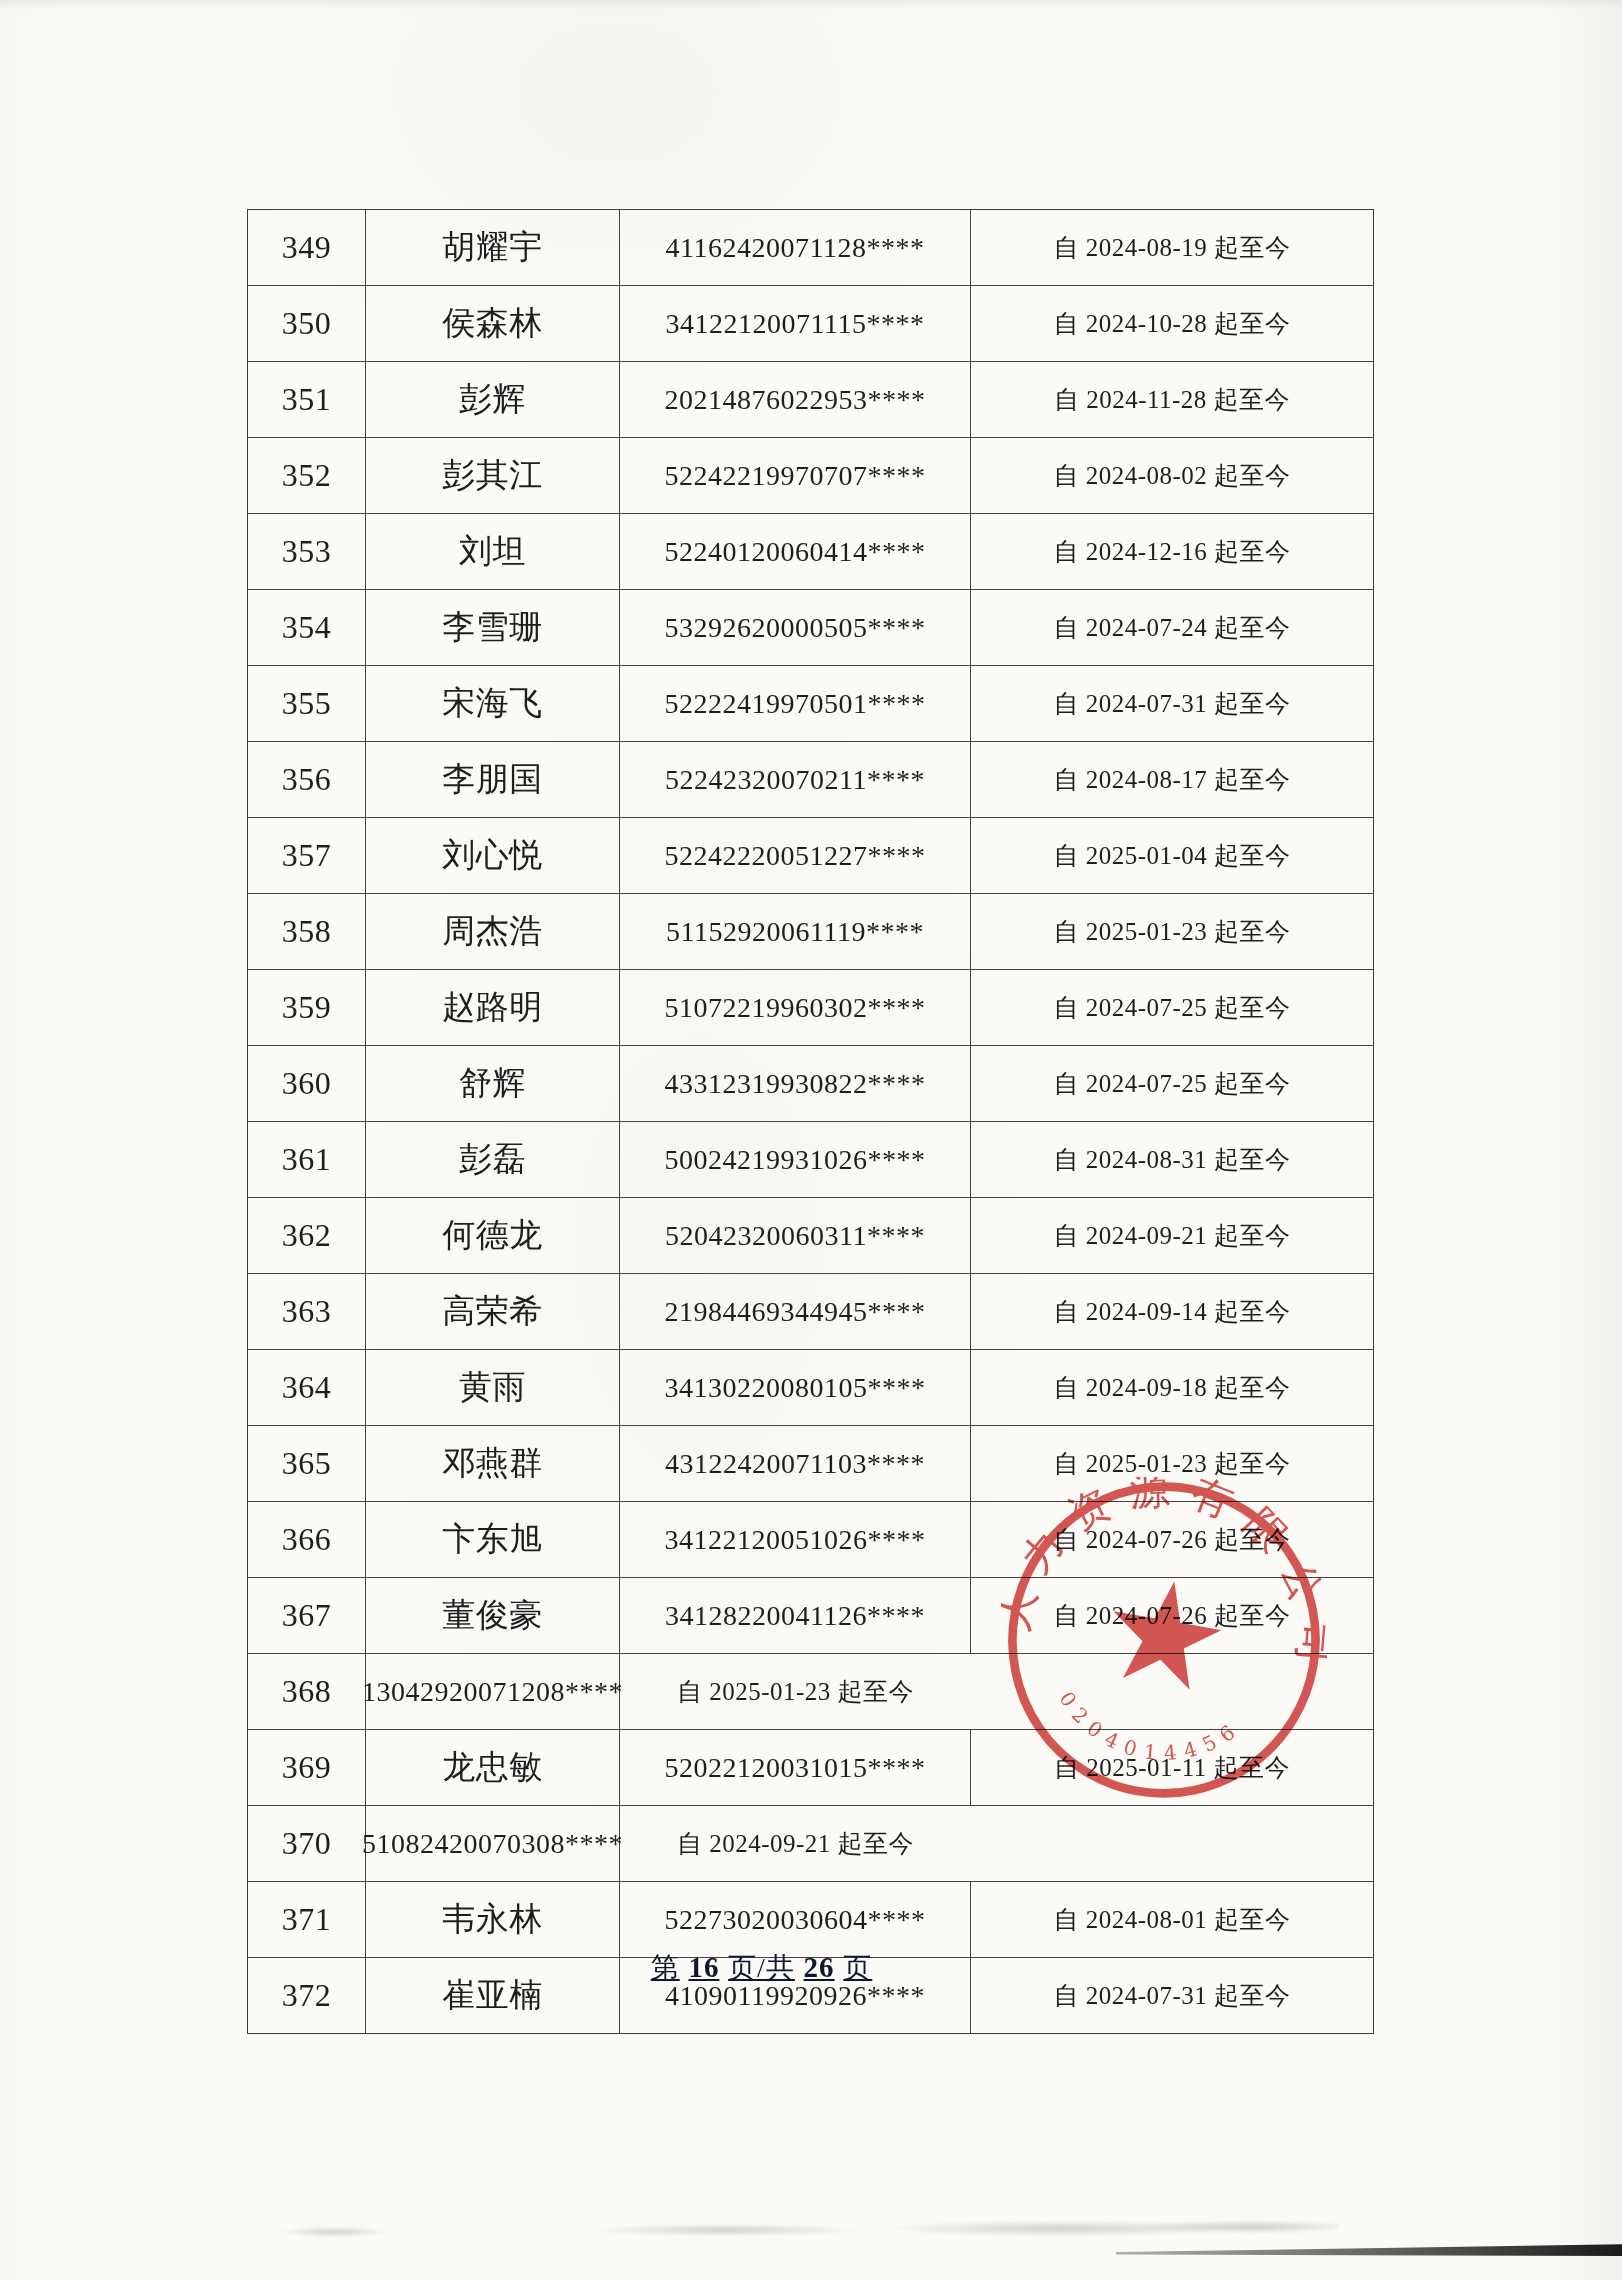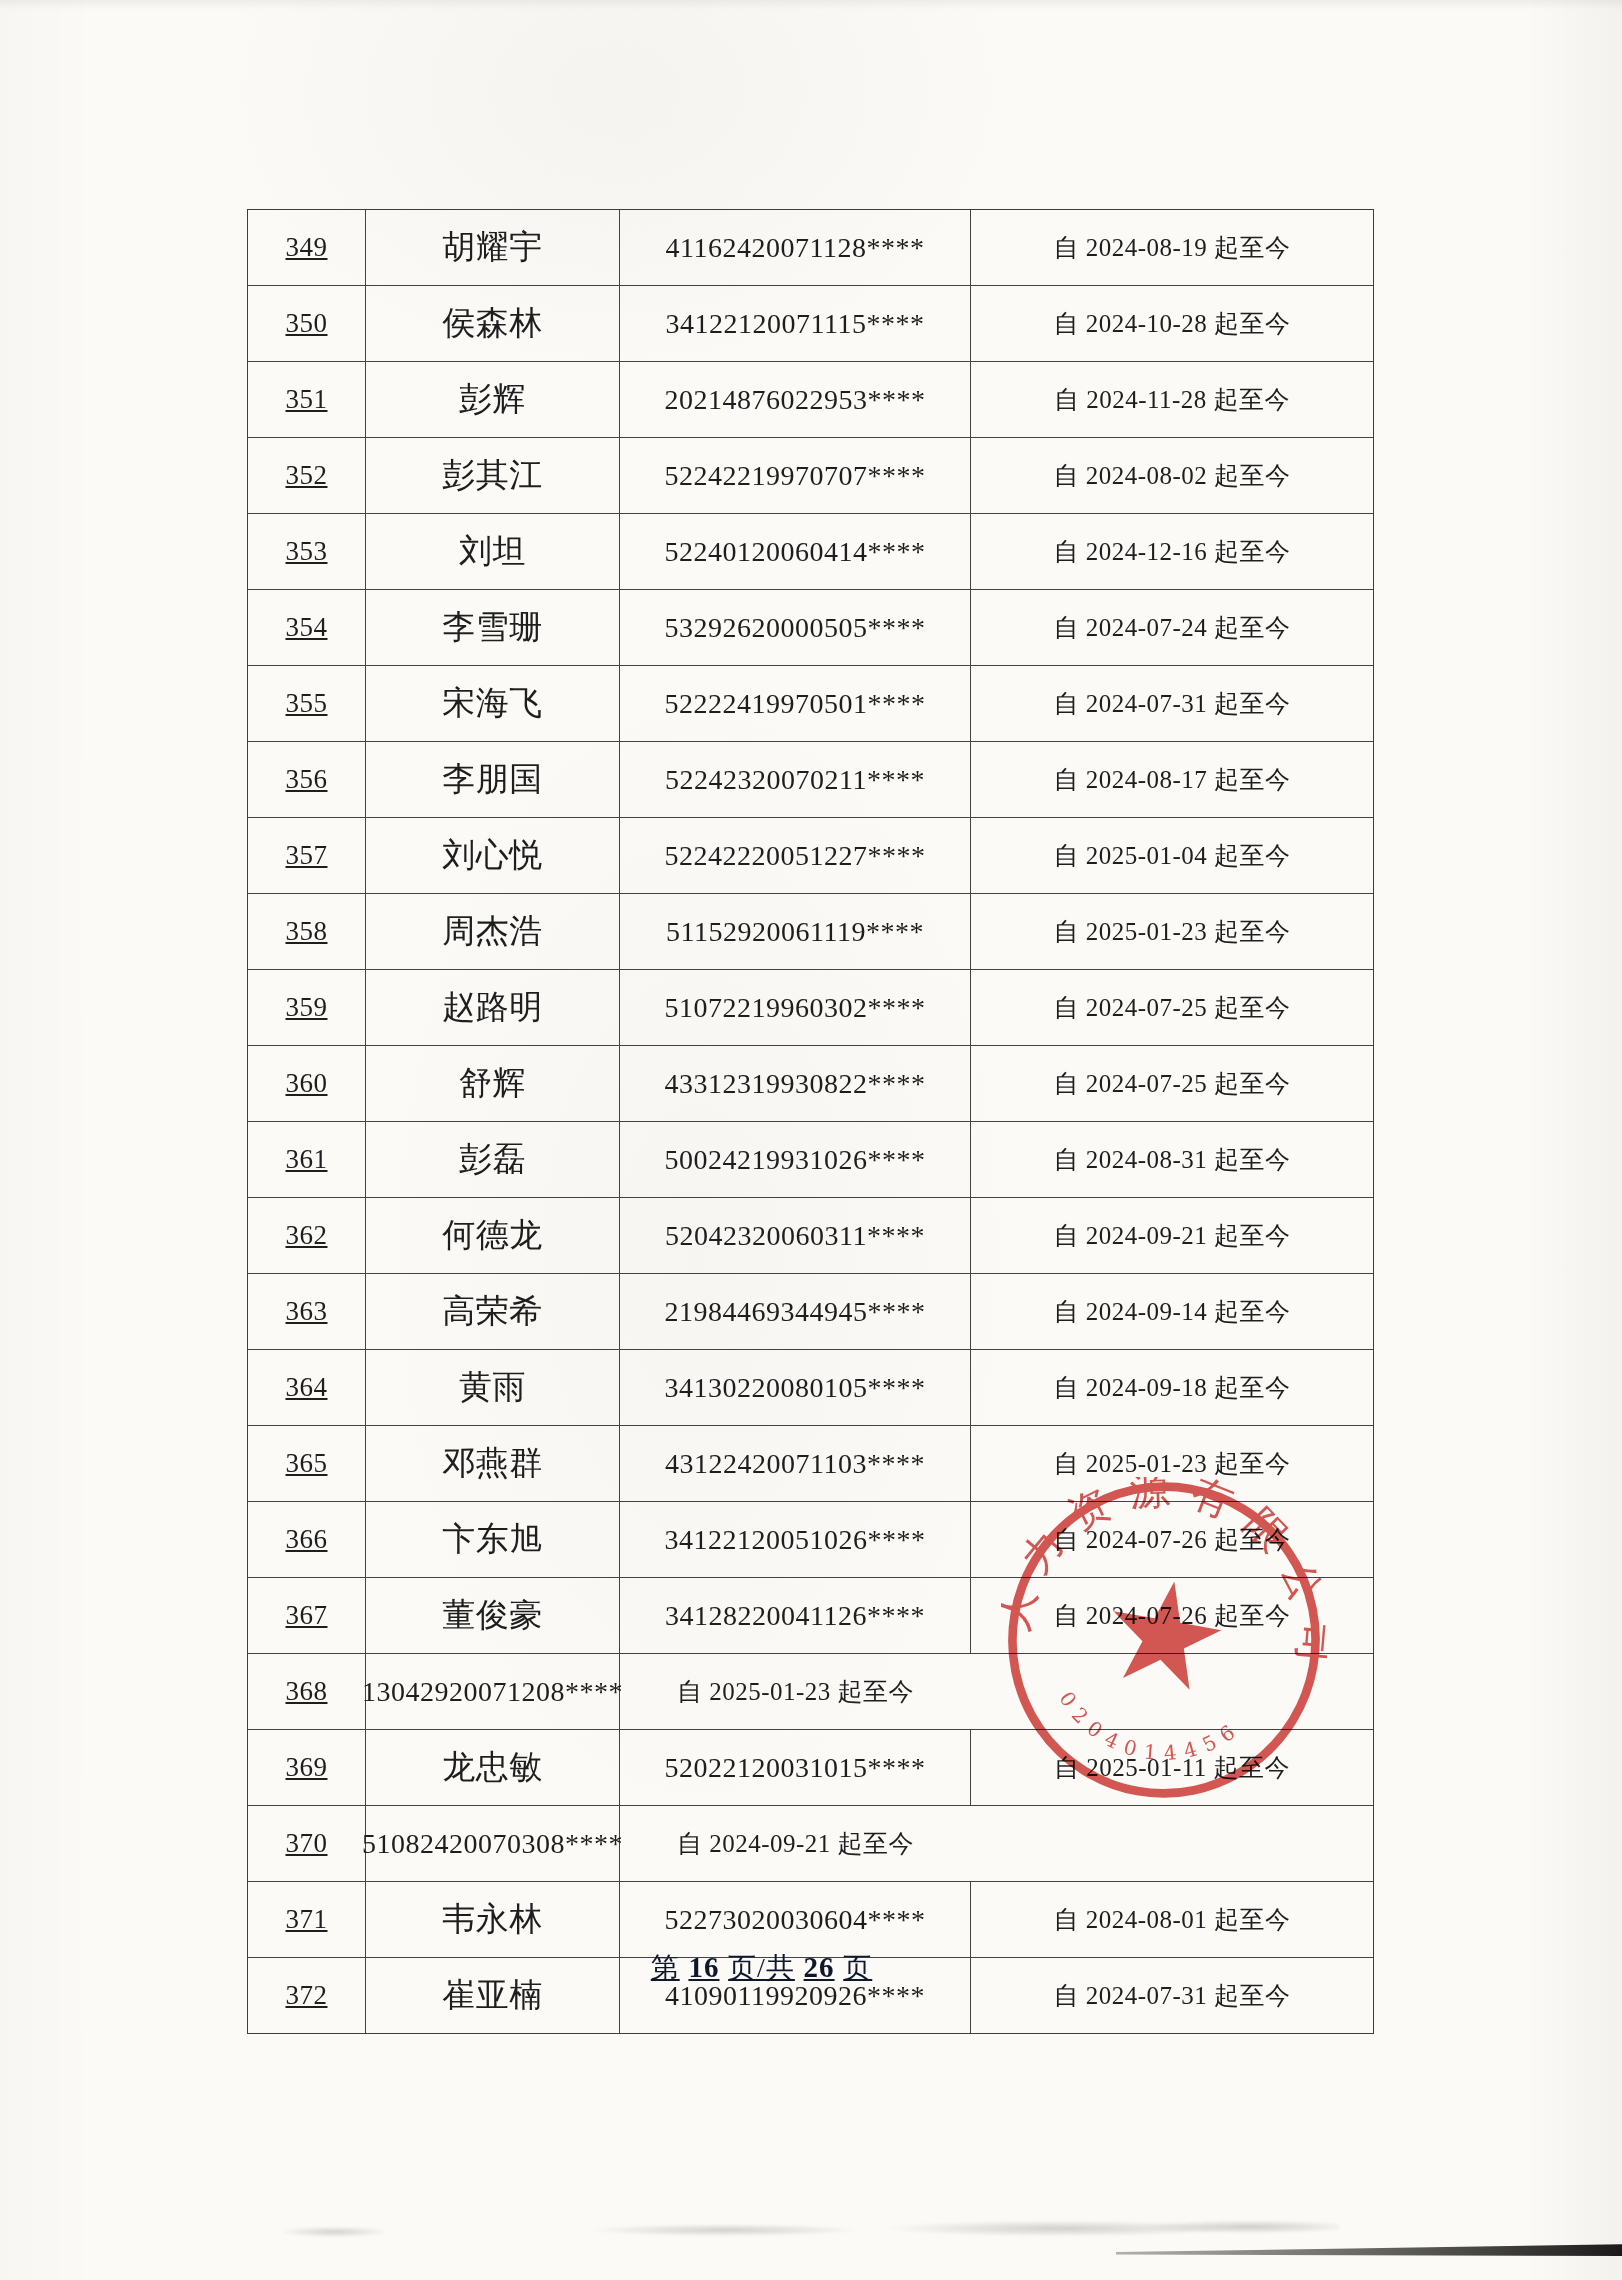--- a/index.html
+++ b/index.html
@@ -39,21 +39,21 @@
   .row:last-child{border-bottom:none;}
   .cell{
     display:flex;align-items:center;justify-content:center;
     border-right:1.9px solid #434343;
     font-size:33px;
     letter-spacing:0.5px;
     white-space:nowrap;
     overflow:visible;
   }
   .cell:last-child{border-right:none;}
-  .c-no{font-size:27px;text-decoration:underline;}
+  .c-no{font-size:32px;}
   .c-id{font-size:28px;letter-spacing:0.5px;}
   .c-period{font-size:25px;}
 
   .footer{
     position:absolute;top:1949px;left:0;width:1523px;
     text-align:center;font-size:28px;color:#0f172a;
     letter-spacing:1px;
     text-decoration:underline;
   }
   .footer .num{font-weight:bold;margin:0 8.7px;font-size:29px;}

